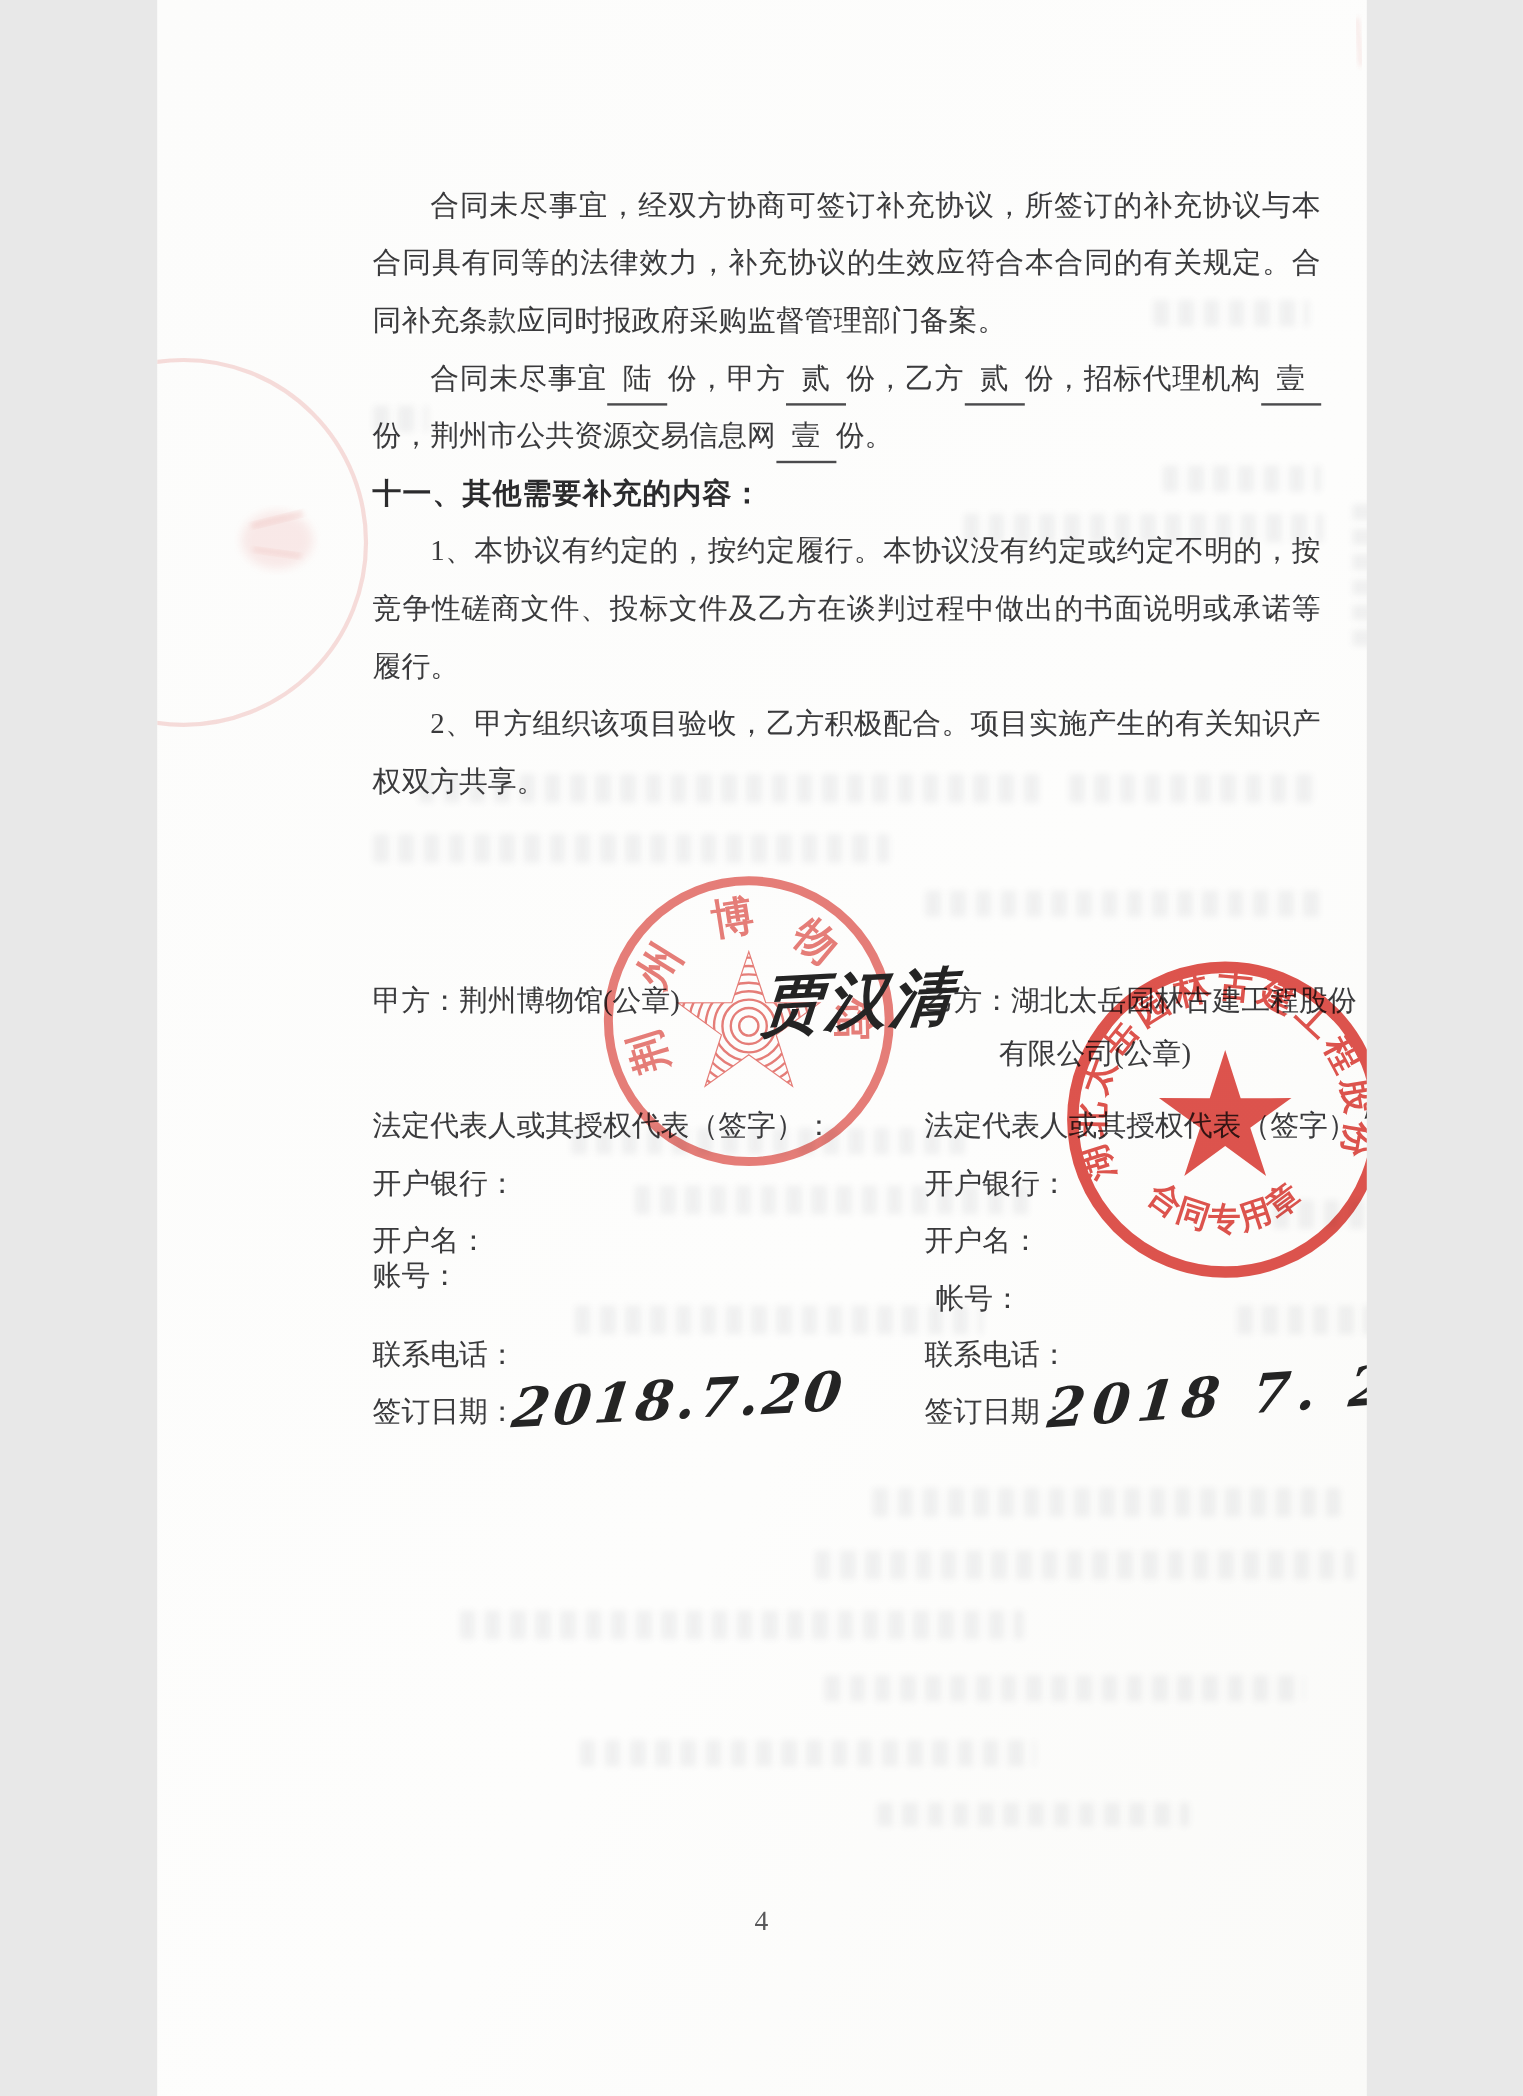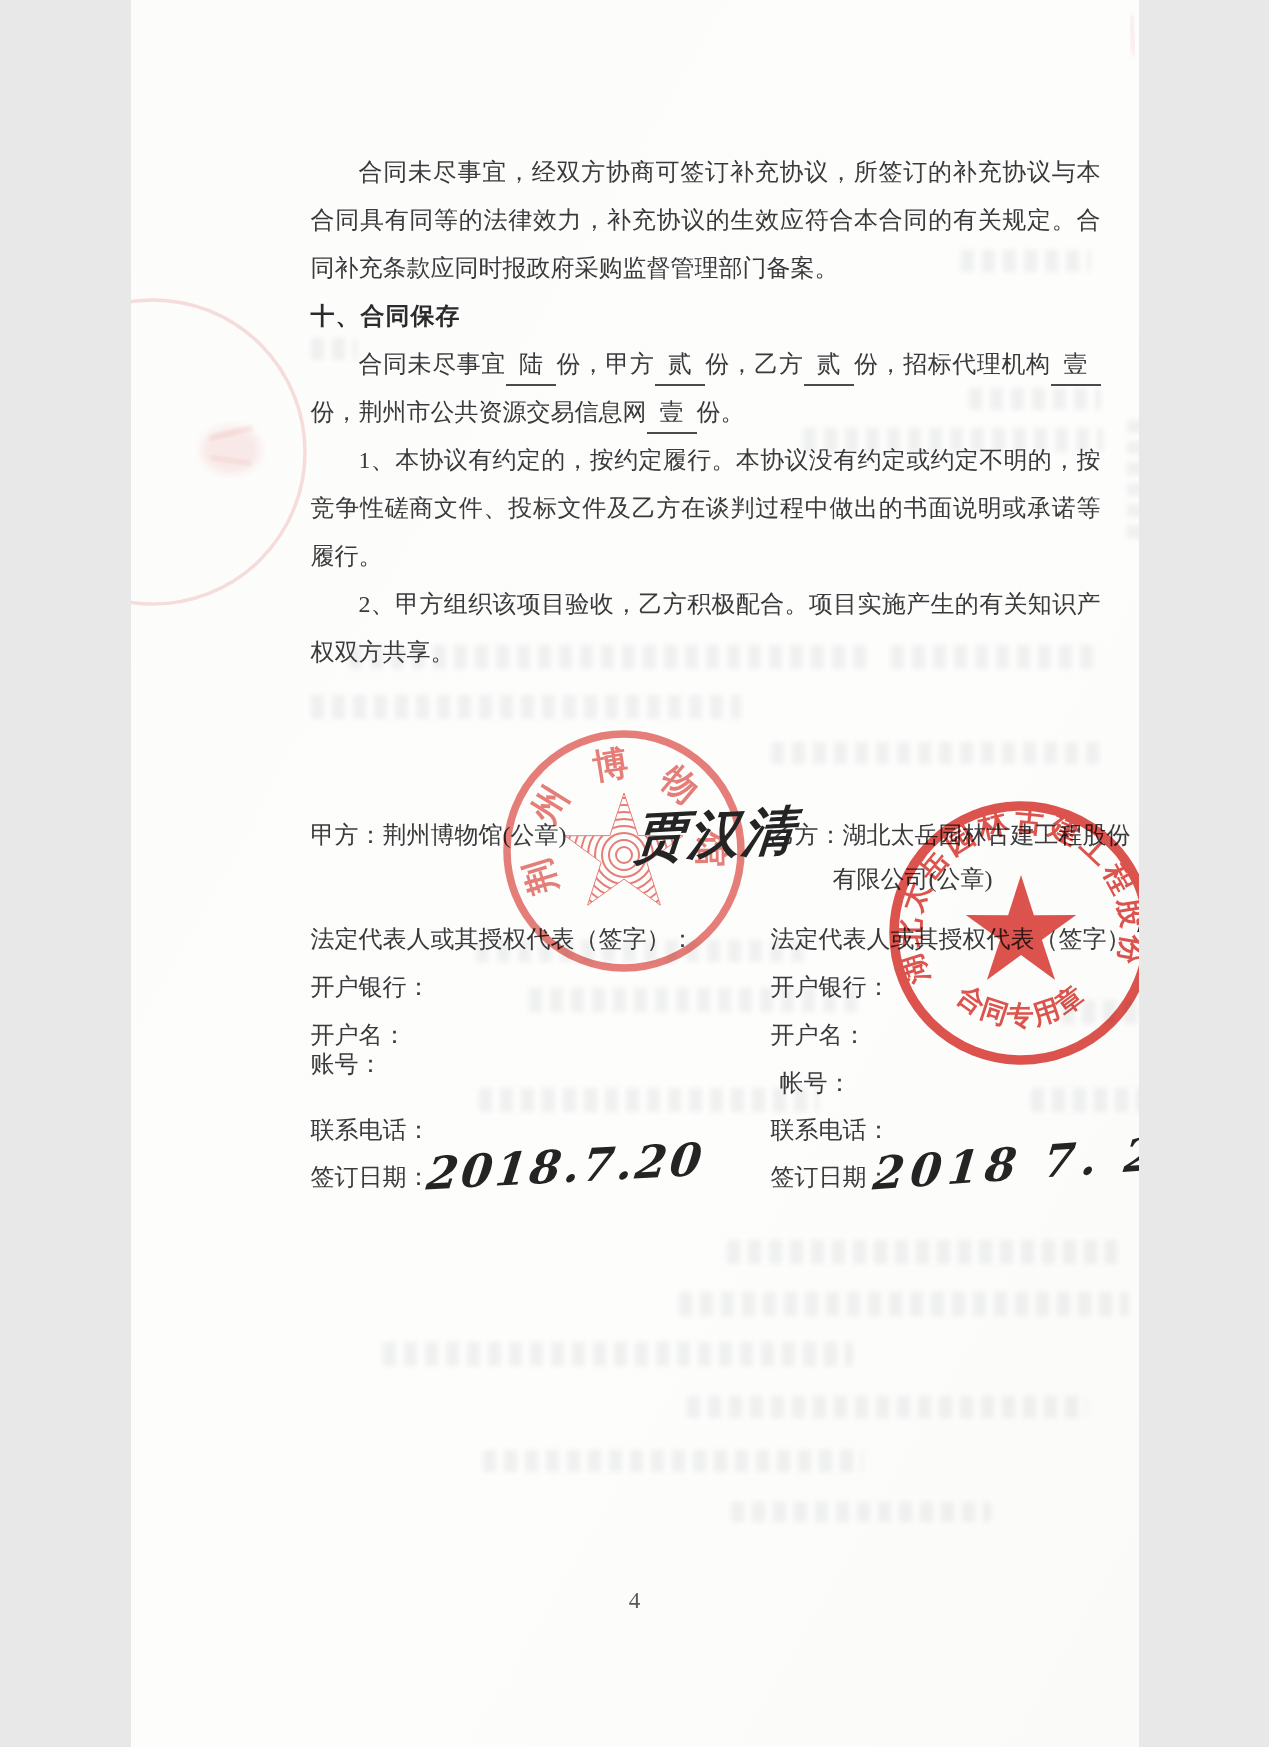--- a/index.html
+++ b/index.html
@@ -69,22 +69,22 @@
   <div class="ghost" style="left:900px;top:1088px;width:260px;height:24px;"></div>
   <div class="ghost" style="left:596px;top:1240px;width:390px;height:24px;"></div>
   <div class="ghost" style="left:548px;top:1292px;width:450px;height:24px;"></div>
   <div class="ghost" style="left:252px;top:1342px;width:470px;height:24px;"></div>
   <div class="ghost" style="left:556px;top:1396px;width:400px;height:22px;"></div>
   <div class="ghost" style="left:352px;top:1450px;width:380px;height:22px;"></div>
   <div class="ghost" style="left:600px;top:1502px;width:260px;height:20px;"></div>
 
   <div class="doc-body">
     <p>合同未尽事宜，经双方协商可签订补充协议，所签订的补充协议与本合同具有同等的法律效力，补充协议的生效应符合本合同的有关规定。合同补充条款应同时报政府采购监督管理部门备案。</p>
-    <p class="hd">十、合同保存</p>
     <p><span>合同未尽事宜</span><span class="fill">陆</span><span>份，甲方</span><span class="fill">贰</span><span>份，乙方</span><span class="fill">贰</span><span>份，招标代理机构</span><span class="fill">壹</span><span>份，荆州市公共资源交易信息网</span><span class="fill">壹</span><span>份。</span></p>
+    <p class="hd">十一、其他需要补充的内容：</p>
     <p>1、本协议有约定的，按约定履行。本协议没有约定或约定不明的，按竞争性磋商文件、投标文件及乙方在谈判过程中做出的书面说明或承诺等履行。</p>
     <p>2、甲方组织该项目验收，乙方积极配合。项目实施产生的有关知识产权双方共享。</p>
   </div>
 
   <div class="sigrow" style="left:180px;top:818px;">甲方：荆州博物馆(公章)</div>
   <div class="sigrow" style="left:180px;top:922px;">法定代表人或其授权代表（签字）：</div>
   <div class="sigrow" style="left:180px;top:970px;">开户银行：</div>
   <div class="sigrow" style="left:180px;top:1018px;">开户名：</div>
   <div class="sigrow" style="left:180px;top:1022px;margin-top:25px;">账号：</div>
   <div class="sigrow" style="left:180px;top:1113px;">联系电话：</div>

